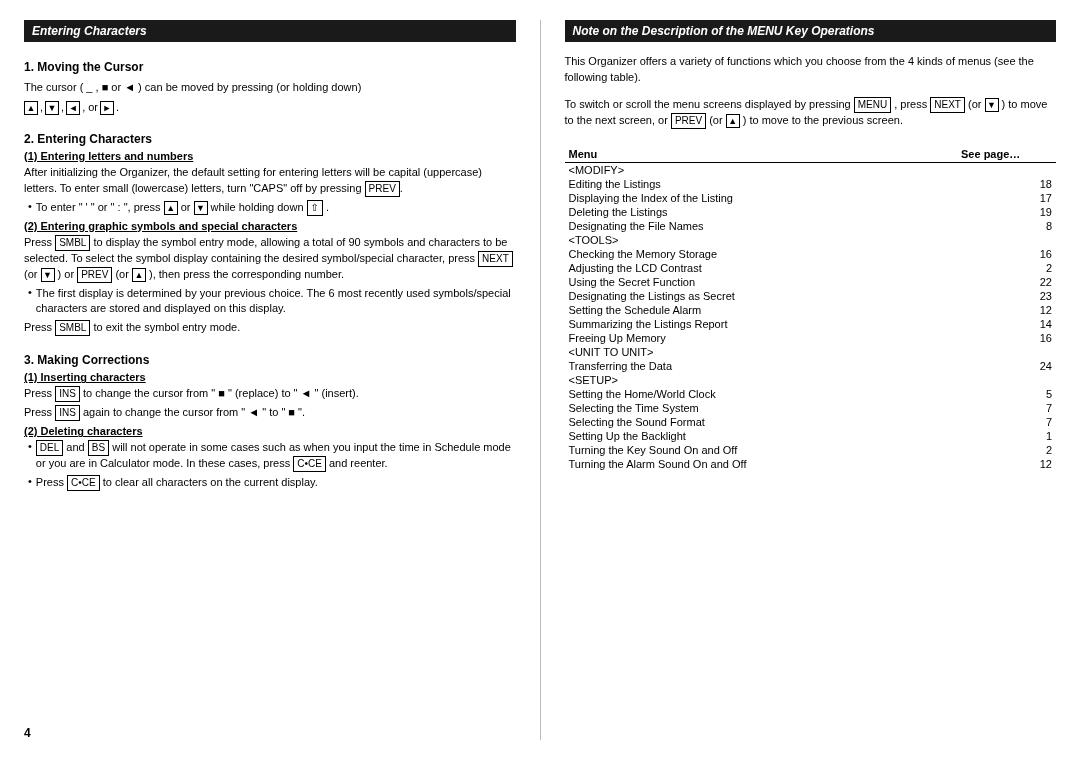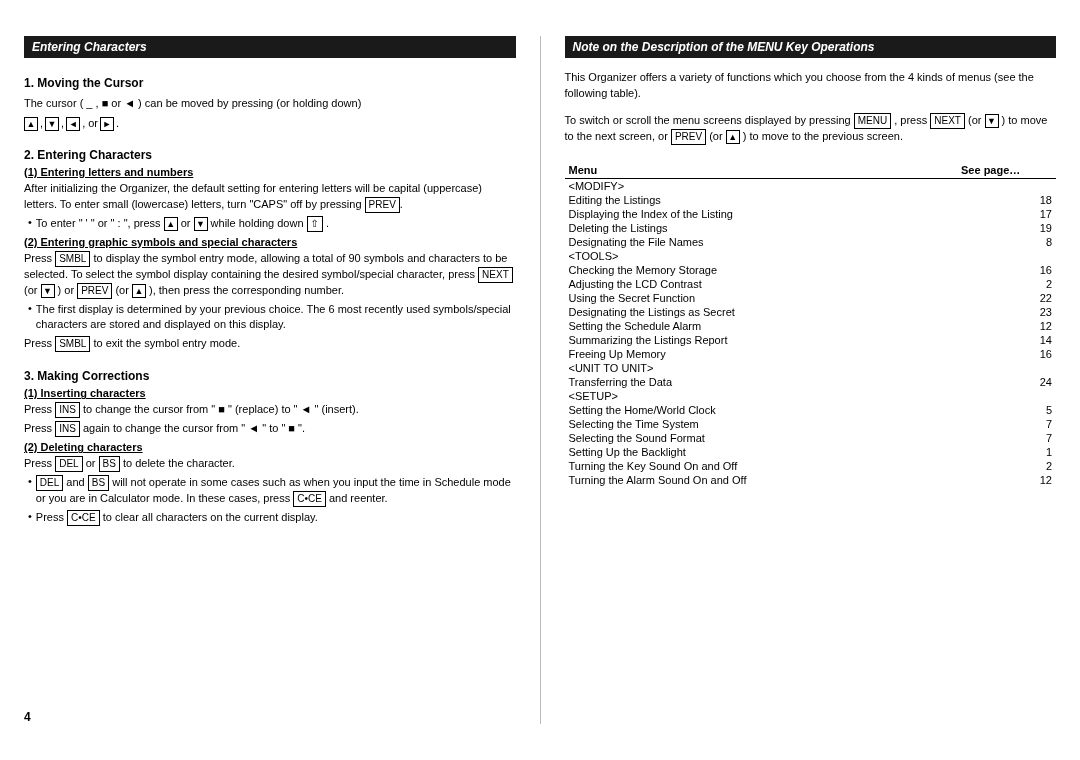--- a/index.html
+++ b/index.html
@@ -9,21 +9,21 @@
       background: #fff;
       font-family: Arial, Helvetica, sans-serif;
       font-size: 11px;
       color: #000;
       overflow: hidden;
     }
     .page {
       display: flex;
       width: 1080px;
       height: 760px;
-      padding: 36px 24px;
+      padding: 20px 24px;
       gap: 20px;
     }
     .left-col {
       flex: 1;
       display: flex;
       flex-direction: column;
       gap: 8px;
     }
     .right-col {
       flex: 1;
@@ -171,21 +171,20 @@
       <p>Press <span class="kbd">SMBL</span> to exit the symbol entry mode.</p>
     </div>
 
     <div>
       <h2 class="main-heading">3. Making Corrections</h2>
       <h3 class="sub-heading">(1)  Inserting characters</h3>
       <p>Press <span class="kbd">INS</span> to change the cursor from " ■ " (replace) to " ◄ " (insert).</p>
       <p>Press <span class="kbd">INS</span> again to change the cursor from " ◄ " to " ■ ".</p>
 
       <h3 class="sub-heading">(2)  Deleting characters</h3>
-      <p>Press <span class="kbd">DEL</span> or <span class="kbd">BS</span> to delete the character.</p>
       <div class="bullet-item">
         <span class="bullet">•</span>
         <span class="bullet-text"><span class="kbd">DEL</span> and <span class="kbd">BS</span> will not operate in some cases such as when you input the time in Schedule mode or you are in Calculator mode. In these cases, press <span class="kbd">C•CE</span> and reenter.</span>
       </div>
       <div class="bullet-item">
         <span class="bullet">•</span>
         <span class="bullet-text">Press <span class="kbd">C•CE</span> to clear all characters on the current display.</span>
       </div>
     </div>
 

